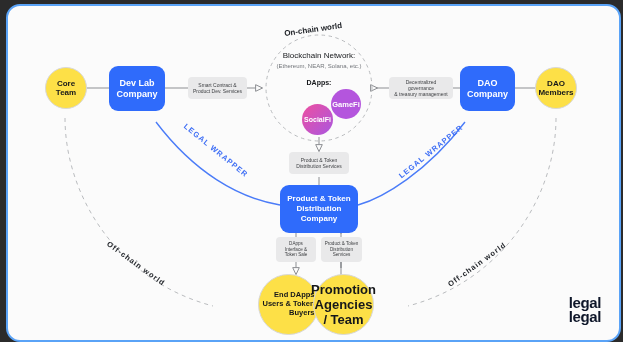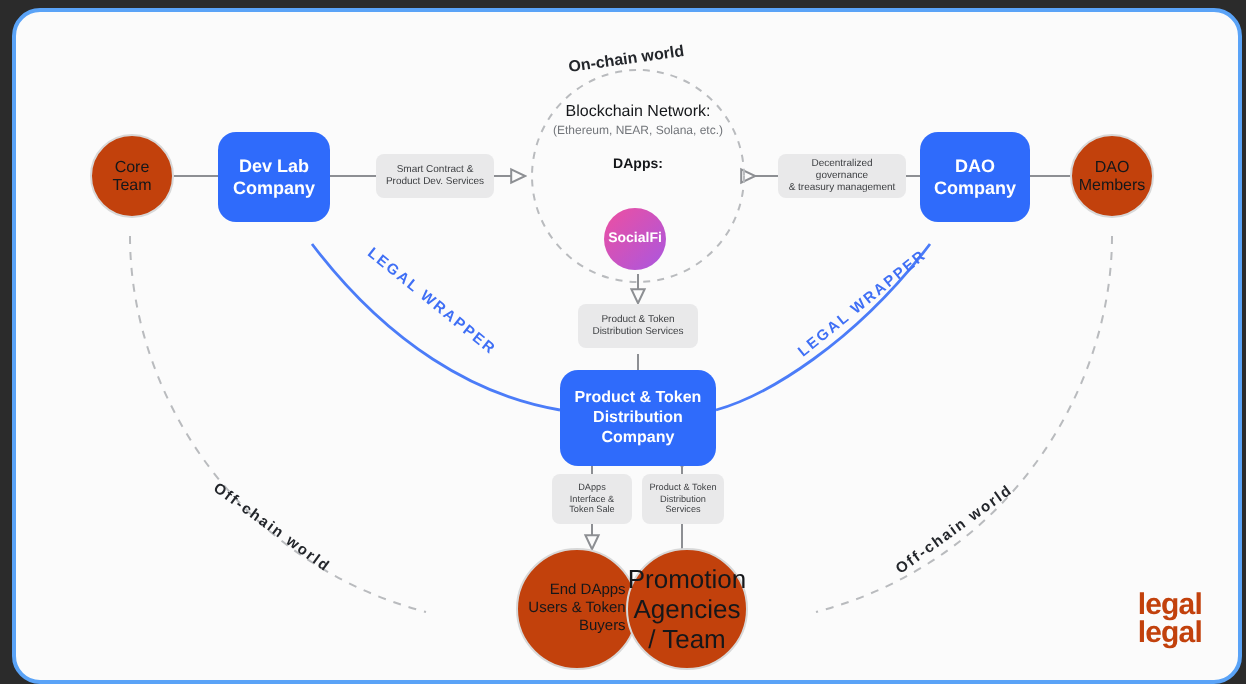--- a/index.html
+++ b/index.html
@@ -10,23 +10,23 @@
   #frame{
     position:absolute;left:6px;top:4px;width:611px;height:334px;
     background:#fbfbfb;border:2px solid #5aa3f7;border-radius:14px;
     overflow:hidden;
   }
   #canvas{position:absolute;inset:0;}
   svg.layer{position:absolute;left:0;top:0;width:607px;height:330px;overflow:visible;}
 
   
   .circle-node{
-    position:absolute;border-radius:50%;background:#c2410c;
+    position:absolute;border-radius:50%;background:#fde047;
     border:1px solid #d8d8d8;display:flex;align-items:center;justify-content:center;
-    text-align:center;color:#15171a;font-weight:normal;line-height:1.18;
+    text-align:center;color:#15171a;font-weight:bold;line-height:1.18;
     box-sizing:border-box;
   }
   .blue-box{
     position:absolute;background:#2f6bfb;border-radius:9px;
     display:flex;align-items:center;justify-content:center;text-align:center;
     color:#fff;font-weight:bold;line-height:1.22;box-sizing:border-box;
   }
   .chip{
     position:absolute;background:#e9e9ea;border-radius:4px;
     display:flex;align-items:center;justify-content:center;text-align:center;
@@ -39,21 +39,21 @@
   }
   .onchain-label,.offchain-label{
     position:absolute;color:#23262b;font-weight:bold;white-space:nowrap;
   }
   .wrapper-label{
     position:absolute;color:#3f6ff5;font-weight:bold;white-space:nowrap;
     letter-spacing:1.1px;
   }
   .ctext{position:absolute;white-space:nowrap;color:#15171a;}
   #logo{
-    position:absolute;right:18px;bottom:16px;color:#c2410c;
+    position:absolute;right:18px;bottom:16px;color:#0f172a;
     font-weight:bold;font-size:15px;line-height:0.92;letter-spacing:-0.4px;
     text-align:left;
   }
 </style>
 </head>
 <body>
 
 <div id="stage">
   <div id="frame">
     <div id="canvas">
@@ -119,20 +119,23 @@
       <div class="ctext" style="left:311px;top:45px;transform:translateX(-50%);font-size:8px;font-weight:normal;">
         <span>Blockchain Network:</span>
       </div>
       <div class="ctext" style="left:311px;top:57px;transform:translateX(-50%);font-size:6px;color:#72757a;">
         <span>(Ethereum, NEAR, Solana, etc.)</span>
       </div>
       <div class="ctext" style="left:311px;top:73px;transform:translateX(-50%);font-size:7px;font-weight:bold;">
         <span>DApps:</span>
       </div>
 
+      <div class="bubble" style="left:323px;top:83px;width:30px;height:30px;font-size:7.5px;background:#b455dd;">
+        <span>GameFi</span>
+      </div>
       <div class="bubble" style="left:294px;top:98px;width:31px;height:31px;font-size:7px;
                   background:linear-gradient(135deg,#ee4fa0 0%,#a957e0 100%);">
         <span>SocialFi</span>
       </div>
 
       <div class="chip" style="left:381px;top:71px;width:64px;height:22px;font-size:5px;">
         <span>Decentralized governance<br>&amp; treasury management</span>
       </div>
 
       <div class="blue-box" style="left:452px;top:60px;width:55px;height:45px;font-size:9px;">

